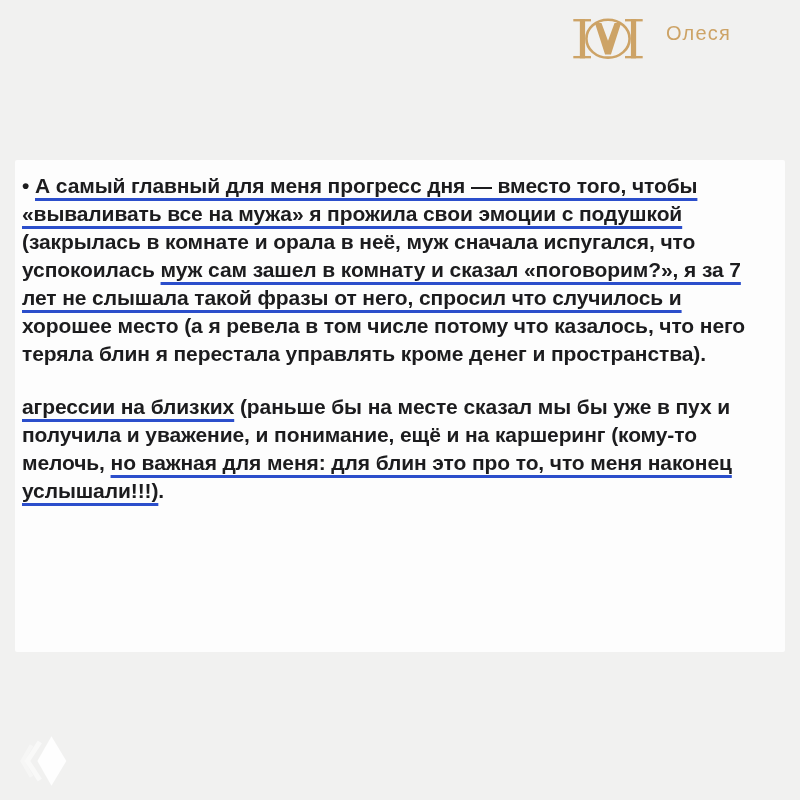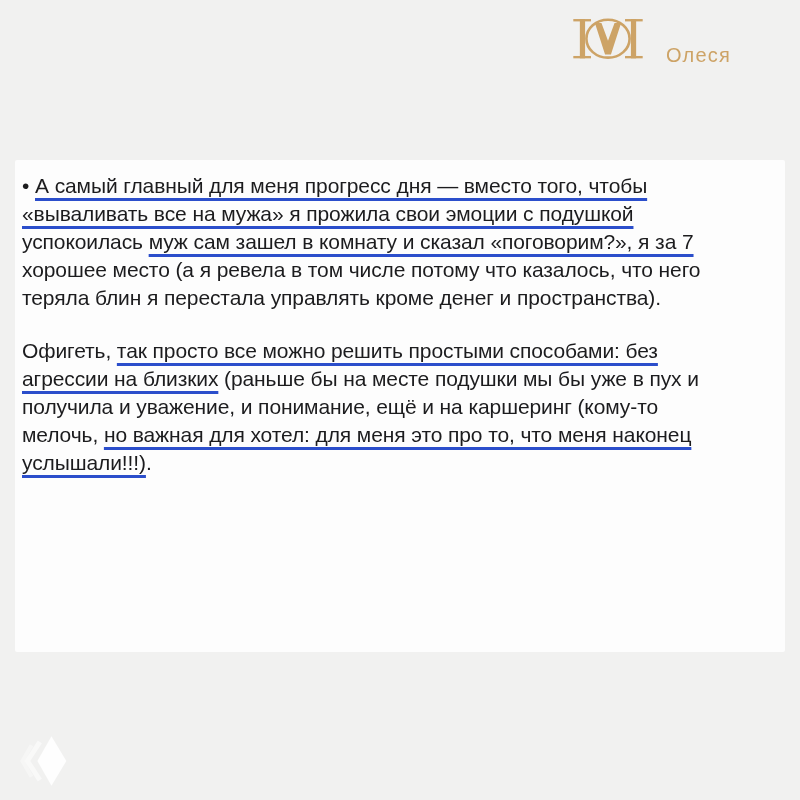--- a/index.html
+++ b/index.html
@@ -17,21 +17,21 @@
     position:relative;
   }
   .brand{
     position:absolute;
     top:10px; left:572px;
     display:flex; align-items:flex-start;
   }
   .monogram{width:72px;height:60px;display:block;}
   .brand-name{
     margin-left:22px;
-    margin-top:32px;
+    margin-top:10px;
     color:var(--gold);
     font-size:20px;
     line-height:26px;
     letter-spacing:1.2px;
     font-weight:400;
   }
   .card{
     position:absolute;
     left:15px; top:160px;
     width:770px; height:492px;
@@ -40,20 +40,21 @@
     padding:12px 5px 0 7px;
     overflow:hidden;
   }
   .para + .para{margin-top:25px;}
   .line{
     white-space:nowrap;
     font-size:21px;
     line-height:28px;
     color:var(--text);
     letter-spacing:-0.1px;
+    font-weight:bold;
   }
   .ul{
     text-decoration:underline;
     text-decoration-color:var(--underline);
     text-decoration-thickness:3px;
     text-underline-offset:5px;
     text-decoration-skip-ink:none;
   }
   .watermark{
     position:absolute;
@@ -82,29 +83,30 @@
     <div class="brand-name">
       <div>Олеся</div>
     </div>
   </header>
 
   <main class="card">
     <div id="post-text">
         <div class="para">
           <div class="line"><span>• </span><span class="ul">А самый главный для меня прогресс дня — вместо того, чтобы</span></div>
           <div class="line"><span class="ul">«вываливать все на мужа» я прожила свои эмоции с подушкой</span></div>
+          <div class="line"><span>(закрылась в комнате и орала в неё, муж сначала испугался, что</span></div>
           <div class="line"><span>успокоилась </span><span class="ul">муж сам зашел в комнату и сказал «поговорим?», я за 7</span></div>
+          <div class="line"><span class="ul">лет не слышала такой фразы от него, спросил что случилось и</span></div>
           <div class="line"><span>хорошее место (а я ревела в том числе потому что казалось, что него</span></div>
           <div class="line"><span>теряла блин я перестала управлять кроме денег и пространства).</span></div>
         </div>
         <div class="para">
-          <div class="line"><span>Офигеть, </span><span class="ul">так просто все можно решить простыми способами: без</span></div>
-          <div class="line"><span class="ul">агрессии на близких</span><span> (раньше бы на месте подушки мы бы уже в пух и</span></div>
+          <div class="line"><span class="ul">агрессии на близких</span><span> (раньше бы на месте сказал мы бы уже в пух и</span></div>
           <div class="line"><span>получила и уважение, и понимание, ещё и на каршеринг (кому-то</span></div>
-          <div class="line"><span>мелочь, </span><span class="ul">но важная для хотел: для меня это про то, что меня наконец</span></div>
+          <div class="line"><span>мелочь, </span><span class="ul">но важная для меня: для блин это про то, что меня наконец</span></div>
           <div class="line"><span class="ul">услышали!!!)</span><span>.</span></div>
         </div>
       </div>
   </main>
 
   <svg class="watermark" viewBox="0 0 70 70" aria-hidden="true">
     <path d="M20,16 L9,35 L20,54" fill="none" stroke="#ffffff" stroke-width="5" opacity="0.35"></path>
     <path d="M30,12 L15,35 L30,58" fill="none" stroke="#ffffff" stroke-width="6" opacity="0.55"></path>
     <polygon points="44,5 62,35 44,65 27,35" fill="#ffffff" opacity="0.9"></polygon>
   </svg>

